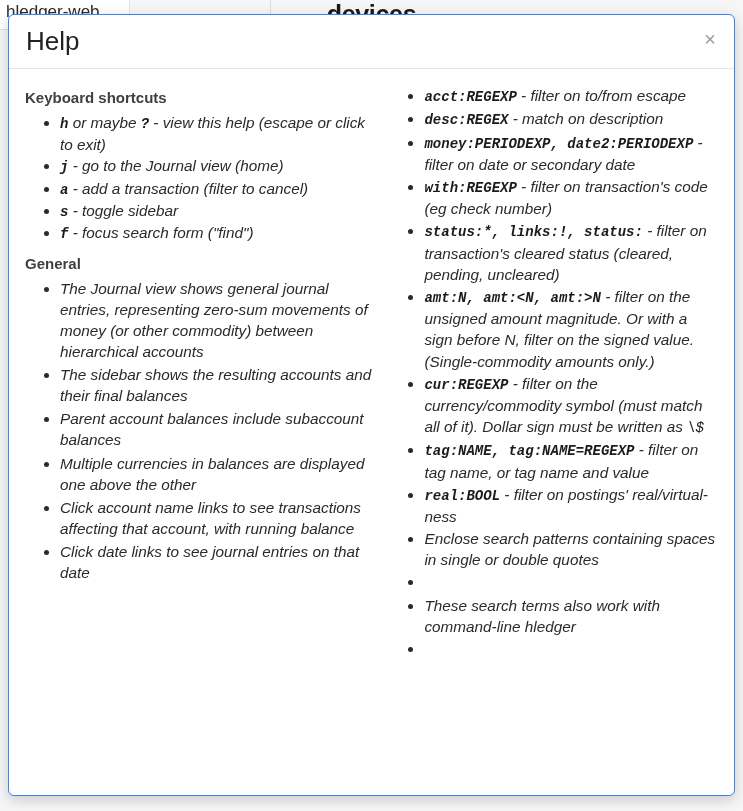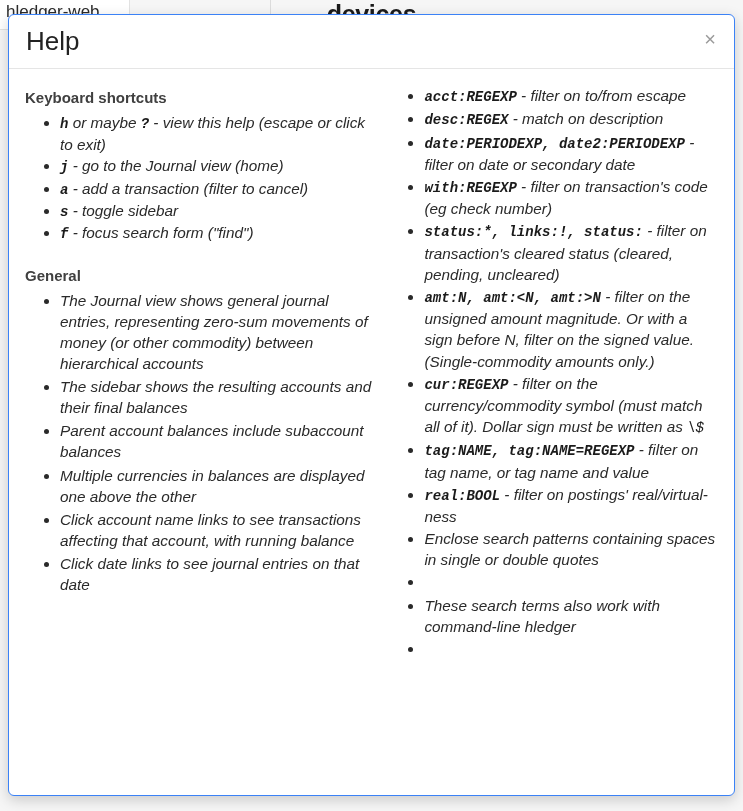--- a/index.html
+++ b/index.html
@@ -114,21 +114,21 @@
   }
   .col-left { width: 348px; }
   .col-right { width: 330px; }
 
   h3.section {
     font-size: 15px;
     margin: 4px 0 6px 0;
     color: #404040;
     font-weight: bold;
   }
-  h3.section.general { margin-top: 22px; }
+  h3.section.general { margin-top: 10px; }
 
   ul.list {
     margin: 0;
     padding-left: 35px;
     list-style: disc;
     font-style: italic;
   }
   ul.list li {
     font-size: 15.3px;
     line-height: 1.38;
@@ -187,21 +187,21 @@
         <li>Multiple currencies in balances are displayed one above the other</li>
         <li>Click account name links to see transactions affecting that account, with running balance</li>
         <li>Click date links to see journal entries on that date</li>
       </ul>
     </div>
 
     <div class="col-right">
       <ul class="list search">
         <li><code class="mono">acct:REGEXP</code><span> - filter on to/from escape</span></li>
         <li><code class="mono">desc:REGEX</code><span> - match on description</span></li>
-        <li><code class="mono">date:PERIODEXP, date2:PERIODEXP</code><span> - filter on date or secondary date</span></li>
+        <li><code class="mono">money:PERIODEXP, date2:PERIODEXP</code><span> - filter on date or secondary date</span></li>
         <li><code class="mono">with:REGEXP</code><span> - filter on transaction's code (eg check number)</span></li>
         <li><code class="mono">status:*, links:!, status:</code><span> - filter on transaction's cleared status (cleared, pending, uncleared)</span></li>
         <li><code class="mono">amt:N, amt:&lt;N, amt:&gt;N</code><span> - filter on the unsigned amount magnitude. Or with a sign before N, filter on the signed value. (Single-commodity amounts only.)</span></li>
         <li><code class="mono">cur:REGEXP</code><span> - filter on the currency/commodity symbol (must match all of it). Dollar sign must be written as </span><code class="mono-plain">\$</code></li>
         <li><code class="mono">tag:NAME, tag:NAME=REGEXP</code><span> - filter on tag name, or tag name and value</span></li>
         <li><code class="mono">real:BOOL</code><span> - filter on postings' real/virtual-ness</span></li>
         <li>Enclose search patterns containing spaces in single or double quotes</li>
         <li><span></span><code class="mono"></code><span></span></li>
         <li>These search terms also work with command-line hledger</li>
         <li></li>

